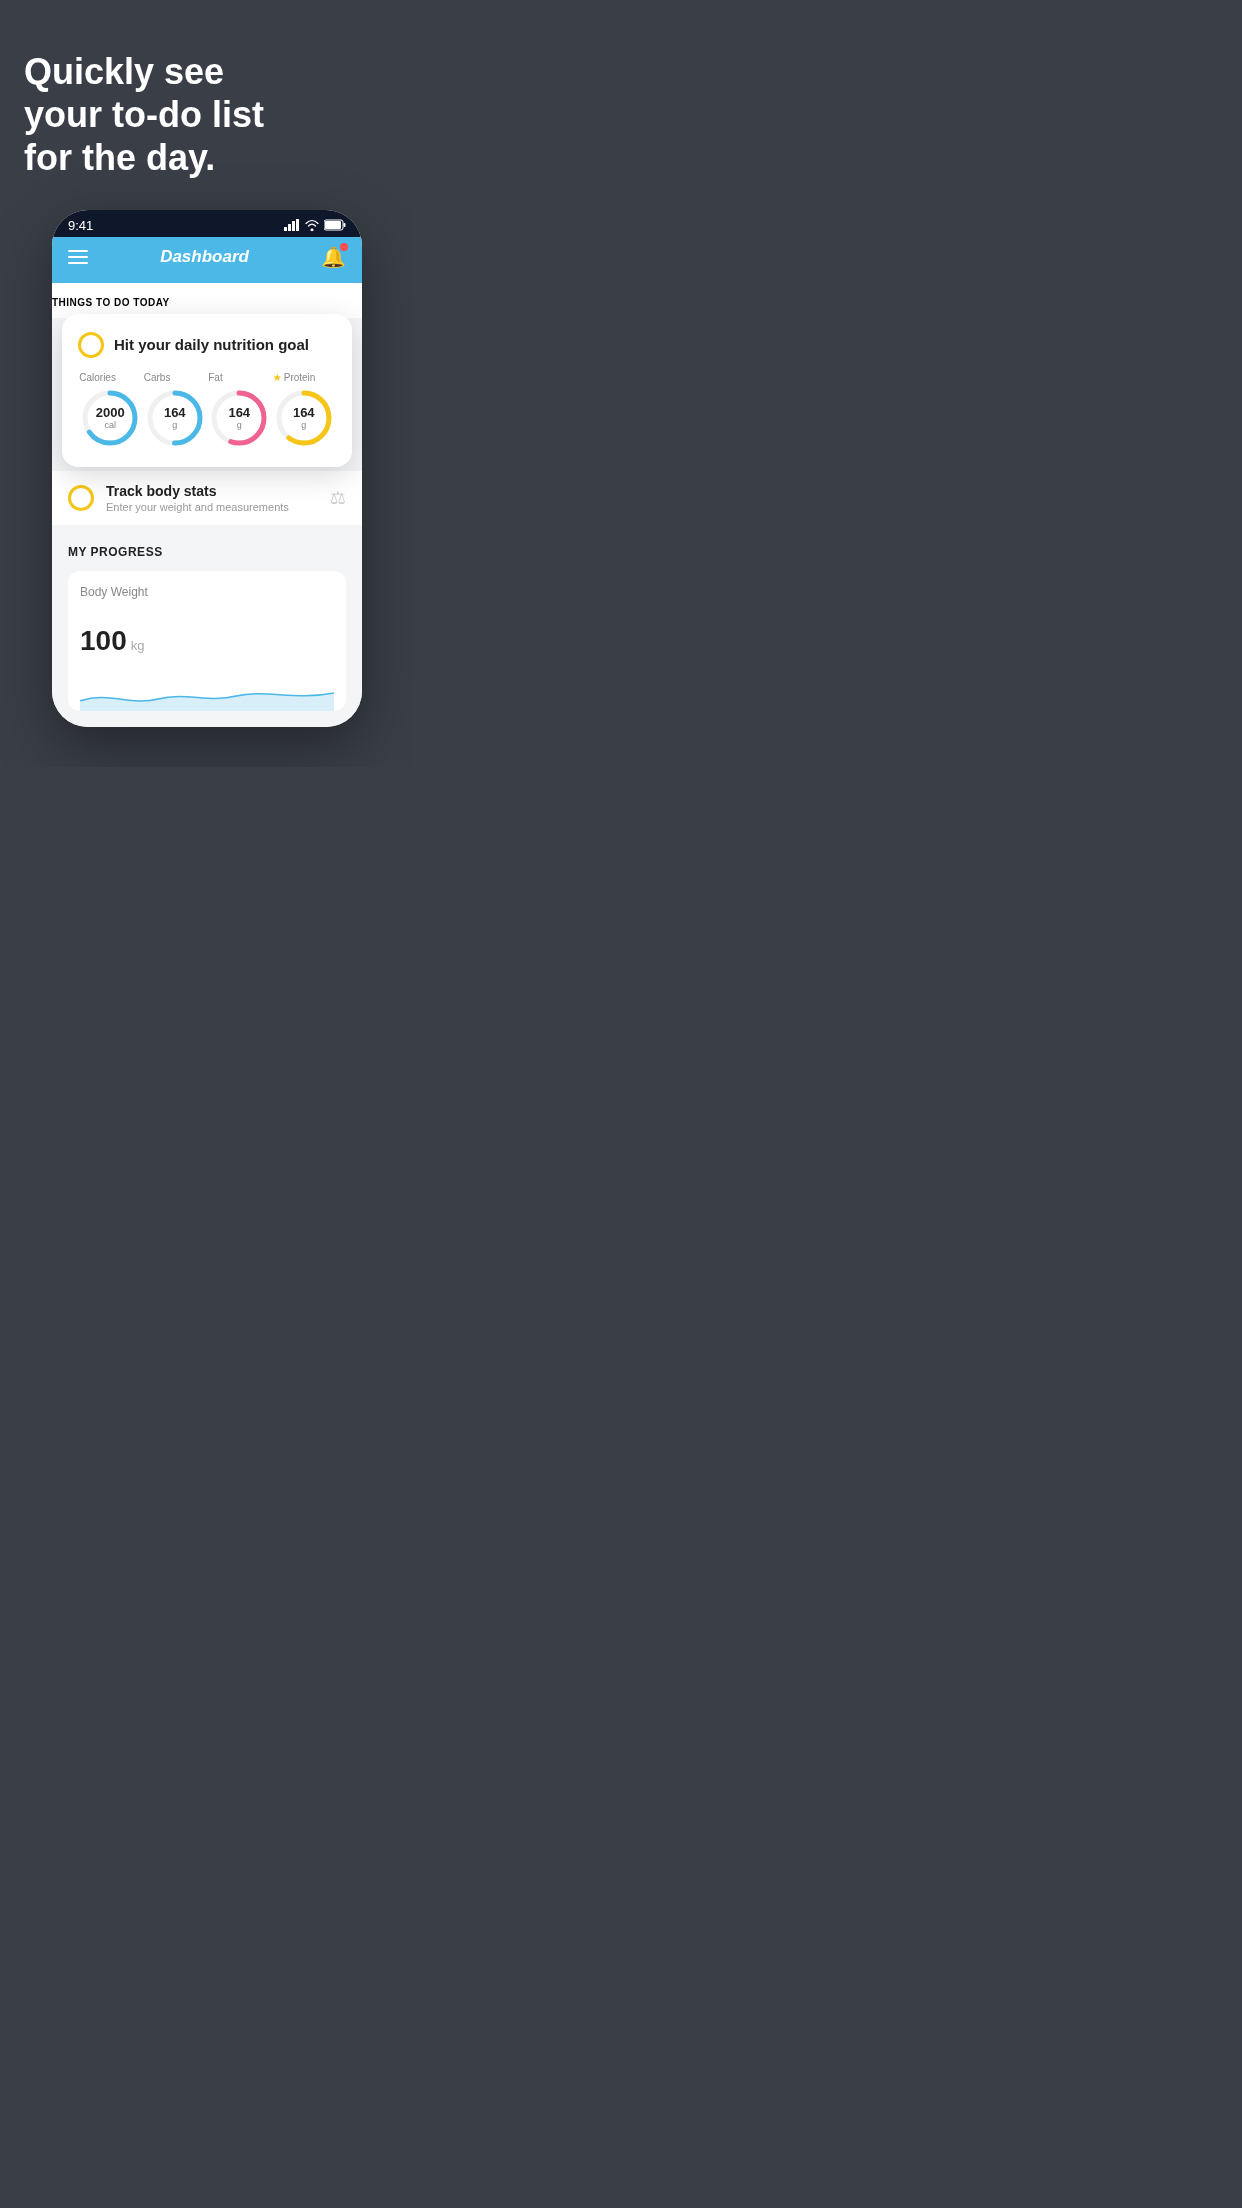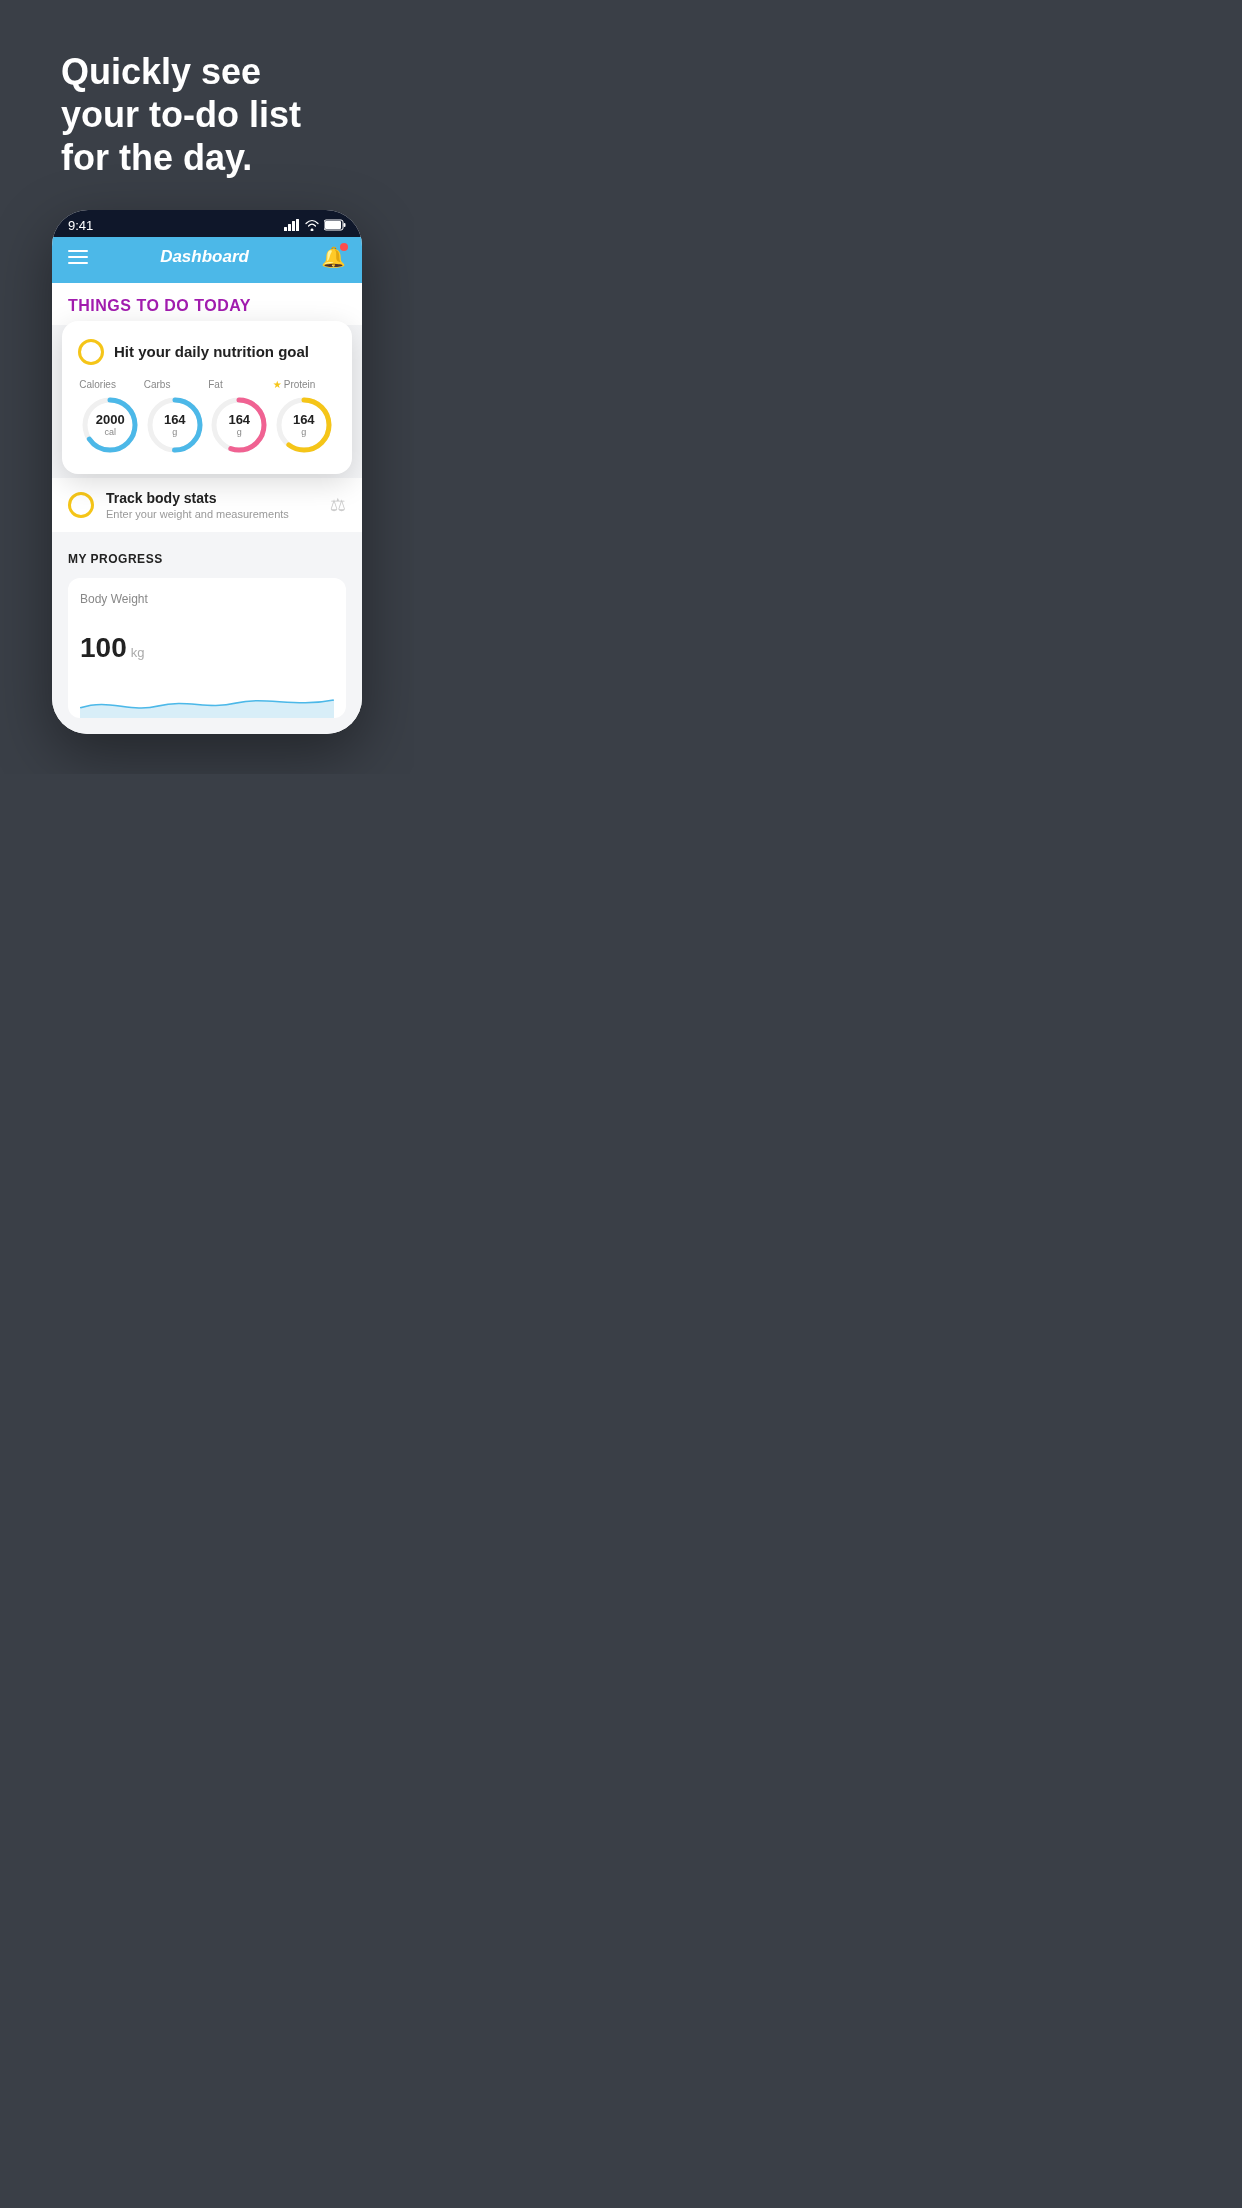--- a/index.html
+++ b/index.html
@@ -12,21 +12,21 @@
       overflow-x: hidden;
     }
     .outer-container {
       width: 414px;
       background: #3a3f47;
       padding: 0;
     }
 
     
     .hero-text {
-      padding: 50px 40px 30px 61px;
+      padding: 50px 40px 30px 24px;
       color: #fff;
     }
     .hero-text h1 {
       font-size: 36px;
       font-weight: 800;
       line-height: 1.2;
     }
 
     
     .phone-wrapper {
@@ -103,24 +103,24 @@
     }
 
     
     .phone-content {
       background: #f4f5f7;
     }
 
     
     .section-header {
       background: #fff;
-      padding: 14px 16px 10px;
-      font-size: 16px;
+      padding: 14px 0 10px;
+      font-size: 10px;
       font-weight: 700;
-      color: #a21caf;
+      color: #000000;
       letter-spacing: 0.5px;
     }
 
     
     .floating-card-wrapper {
       position: relative;
       z-index: 10;
       padding: 0 10px;
       margin-top: -4px;
     }

